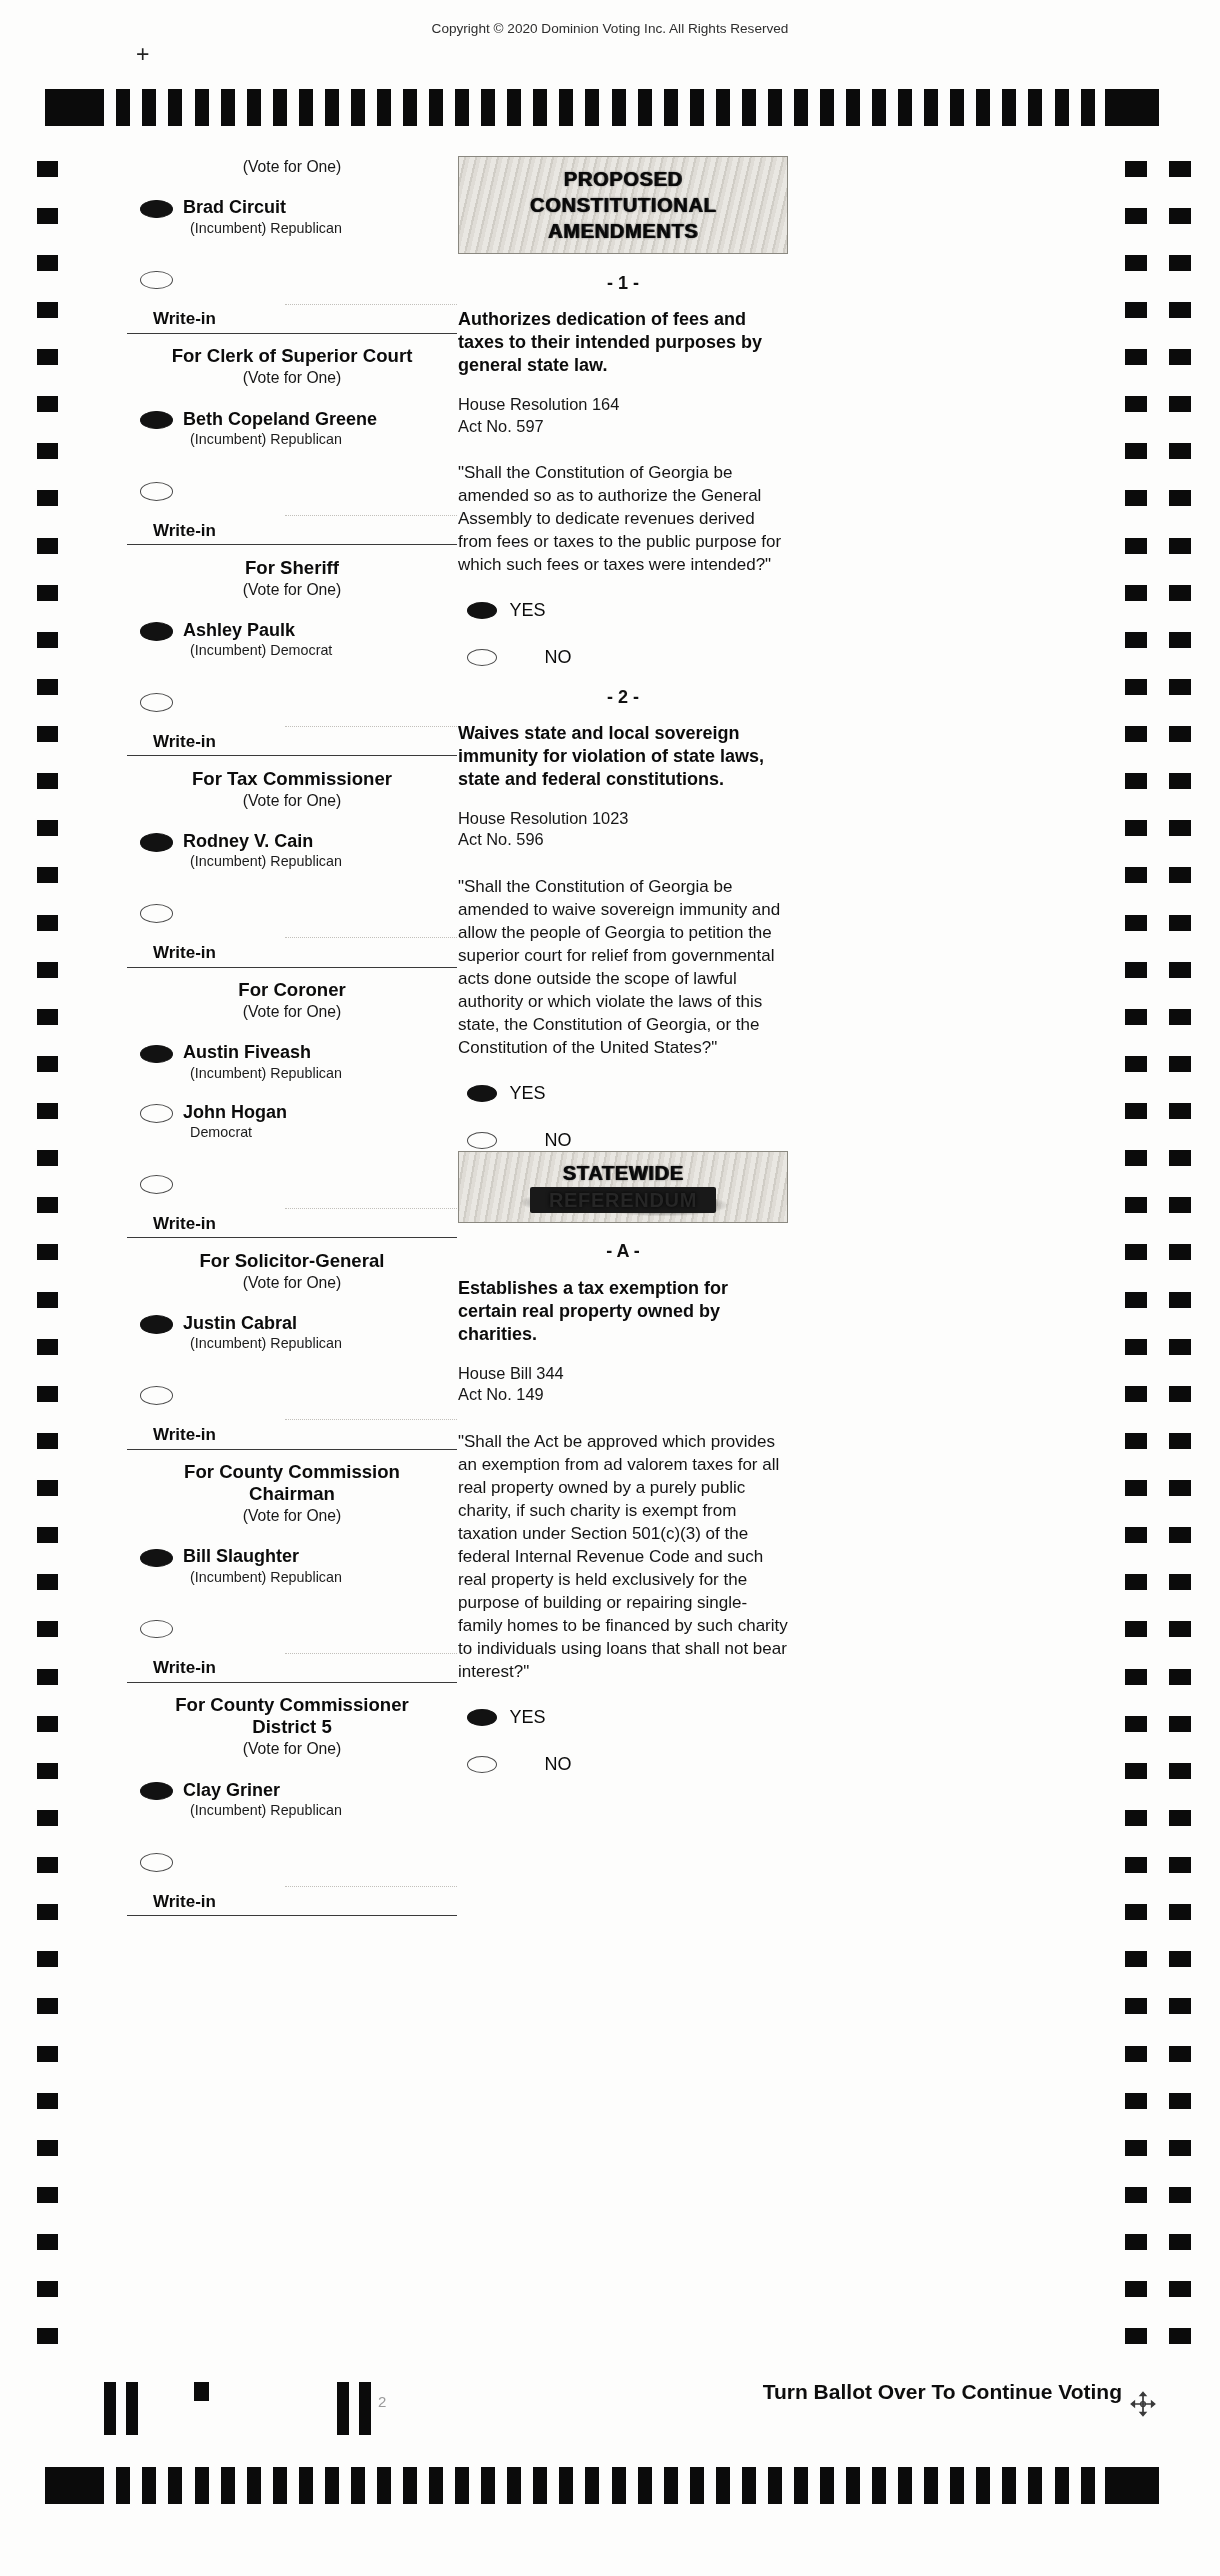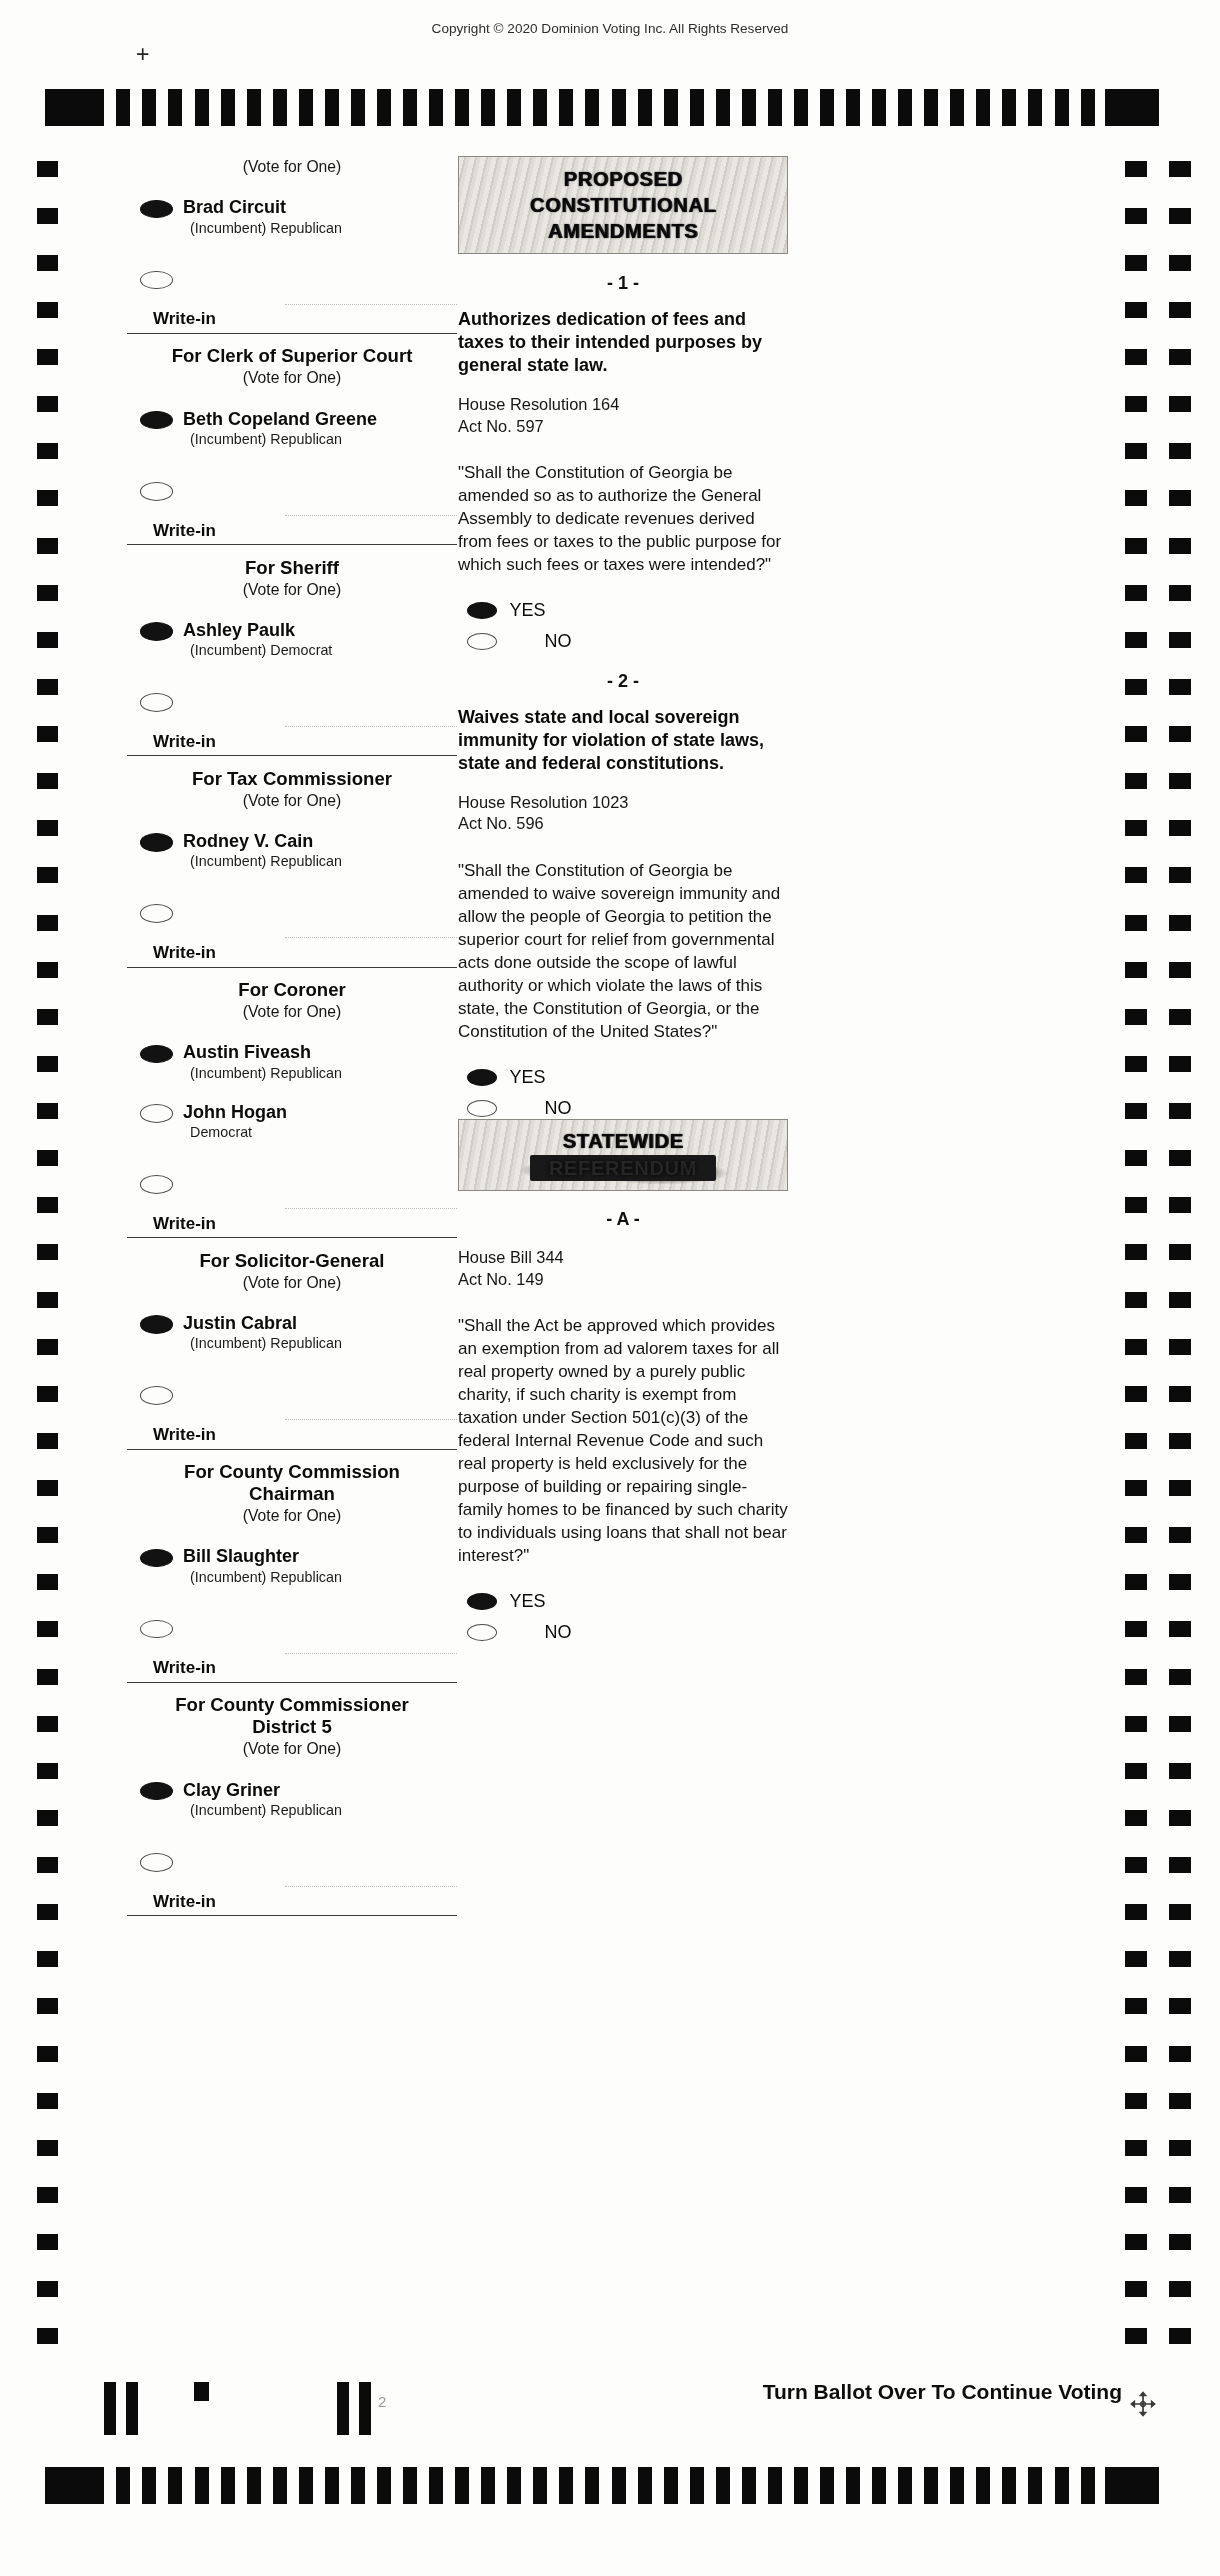--- a/index.html
+++ b/index.html
@@ -59,21 +59,21 @@
   .hline.blacked {
     display:inline-block; padding:0 18.6px; border-radius:2.1px;
     background:#191919; color:#262626; text-shadow:0 0 4.3px #000; filter:blur(0.5px);
   }
   .measure { margin-top:2.9px; }
   .measure-number { text-align:center; font-weight:bold; font-size:18px; margin:18.6px 0 14.3px; }
   .measure-summary { font-weight:bold; font-size:18px; line-height:23px; color:#0b0b0b; }
   .measure-refs { margin-top:17px; font-size:16.4px; line-height:21.4px; color:#161616; }
   .measure-question { margin-top:24px; font-size:17px; line-height:23px; color:#141414; }
   .yn { margin:24px 0 0 8.6px; align-items:center; gap:13px; }
-  .yn + .yn { margin-top:10px;gap:48px; }
+  .yn + .yn { margin-top:26px;gap:48px; }
   .yn .oval { width:30px; height:17px; margin-top:0; }
   .yn-label { font-weight:normal; font-size:18px; color:#0b0b0b; }
 </style>
 </head>
 <body>
 
 <div class="page">
 
   <div class="copyright">Copyright © 2020 Dominion Voting Inc. All Rights Reserved</div>
   <div class="plus-mark">+</div>
@@ -298,20 +298,21 @@
       <span class="yn-label">YES</span>
     </div>
     <div class="choice-row yn">
       <span class="oval"></span>
       <span class="yn-label">NO</span>
     </div>
   </section>
       <div class="section-header referendum"><div class="hline">STATEWIDE</div><div class="hline blacked">REFERENDUM</div></div>
       <section class="measure">
     <div class="measure-number">- A -</div>
+    <div class="measure-summary">Establishes a tax exemption for certain real property owned by charities.</div>
     <div class="measure-refs">
           <div>House Bill 344</div>
           <div>Act No. 149</div>
         </div>
     <div class="measure-question">"Shall the Act be approved which provides an exemption from ad valorem taxes for all real property owned by a purely public charity, if such charity is exempt from taxation under Section 501(c)(3) of the federal Internal Revenue Code and such real property is held exclusively for the purpose of building or repairing single-family homes to be financed by such charity to individuals using loans that shall not bear interest?"</div>
     <div class="choice-row yn">
       <span class="oval filled"></span>
       <span class="yn-label">YES</span>
     </div>
     <div class="choice-row yn">

